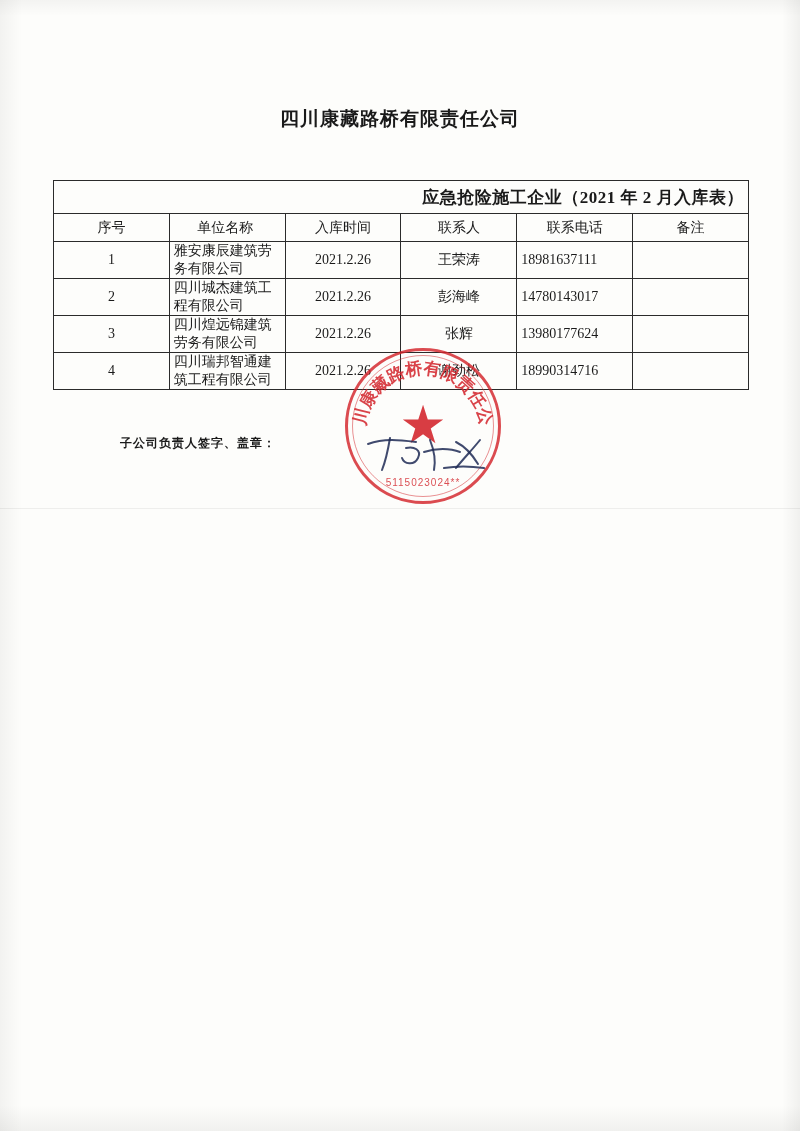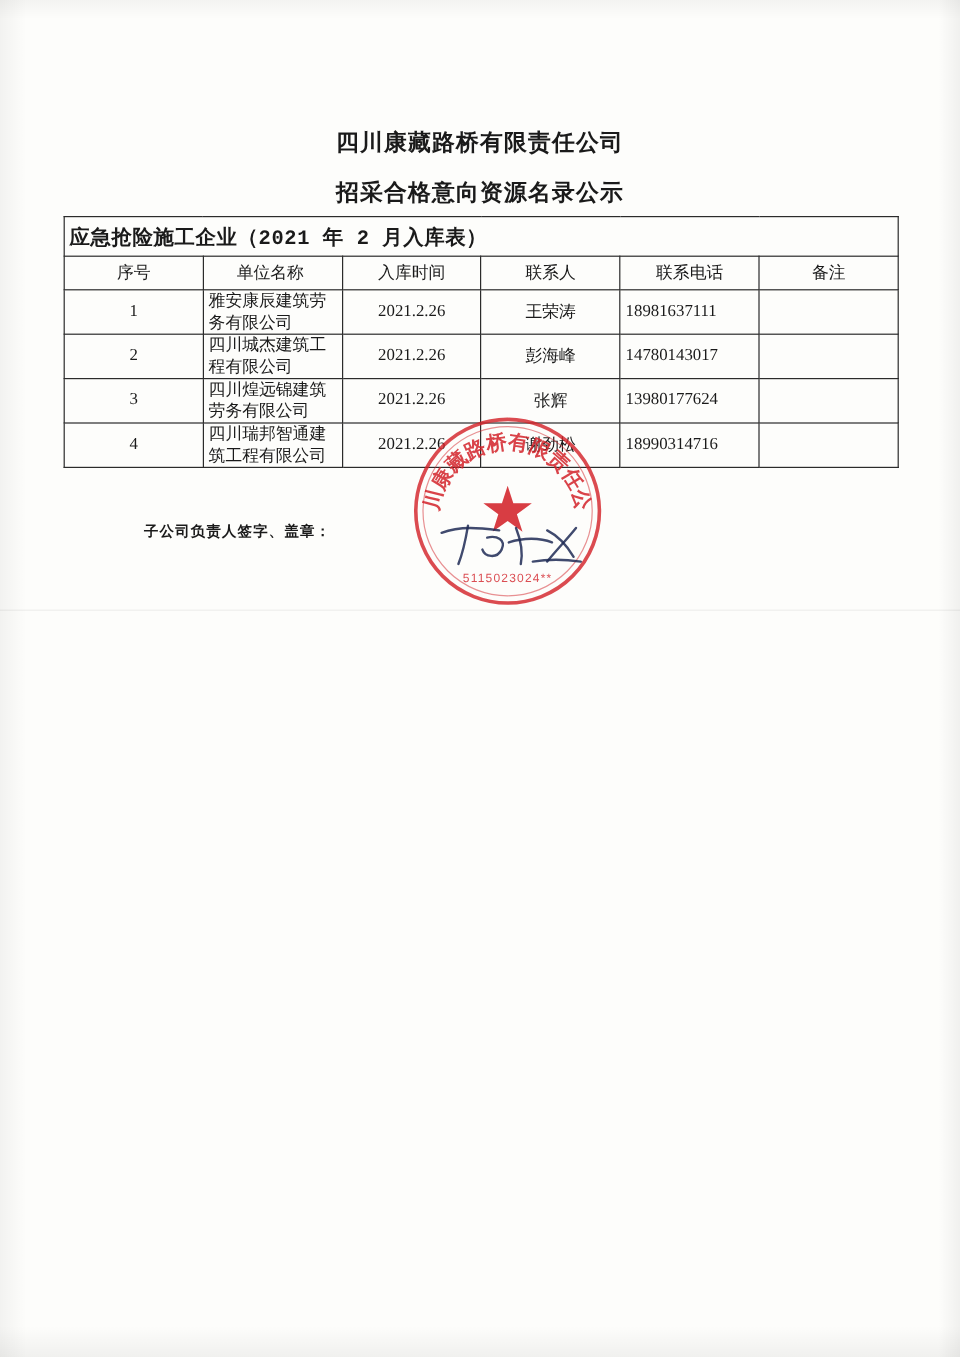--- a/index.html
+++ b/index.html
@@ -64,26 +64,25 @@
     table-layout: fixed;
   }
   table.main-table td, table.main-table th {
     border: 1px solid #2b2b2b;
     font-size: 14px;
     height: 27px;
     padding: 0 4px;
     font-weight: normal;
   }
   .tbl-caption {
-    text-align: left;
+    text-align: right;
     font-size: 17px !important;
     font-weight: bold !important;
     height: 32px !important;
     letter-spacing: 0.5px;
-    font-family: Liberation Mono, monospace;
   }
   .th-cell {
     text-align: center;
     font-weight: bold;
     font-size: 14px;
   }
   .c-num { text-align: center; width: 46px; }
   .c-name { text-align: left; padding-left: 14px; width: 252px; }
   .c-date { text-align: center; width: 108px; }
   .c-person { text-align: center; width: 86px; }
@@ -170,21 +169,20 @@
 </style>
 </head>
 <body>
 
 <div class="page">
   <div class="scan-line" style="top:508px;"></div>
 
   <div class="content">
 
     <div class="doc-title">四川康藏路桥有限责任公司</div>
-    <div class="doc-subtitle">招采合格意向资源名录公示</div>
 
     <table class="main-table">
       <tbody>
         <tr>
           <td class="tbl-caption" colspan="6">应急抢险施工企业（2021 年 2 月入库表）</td>
         </tr>
         <tr>
           <td class="th-cell c-num">序号</td>
           <td class="th-cell c-name" style="text-align:center;padding-left:0;">单位名称</td>
           <td class="th-cell c-date">入库时间</td>

